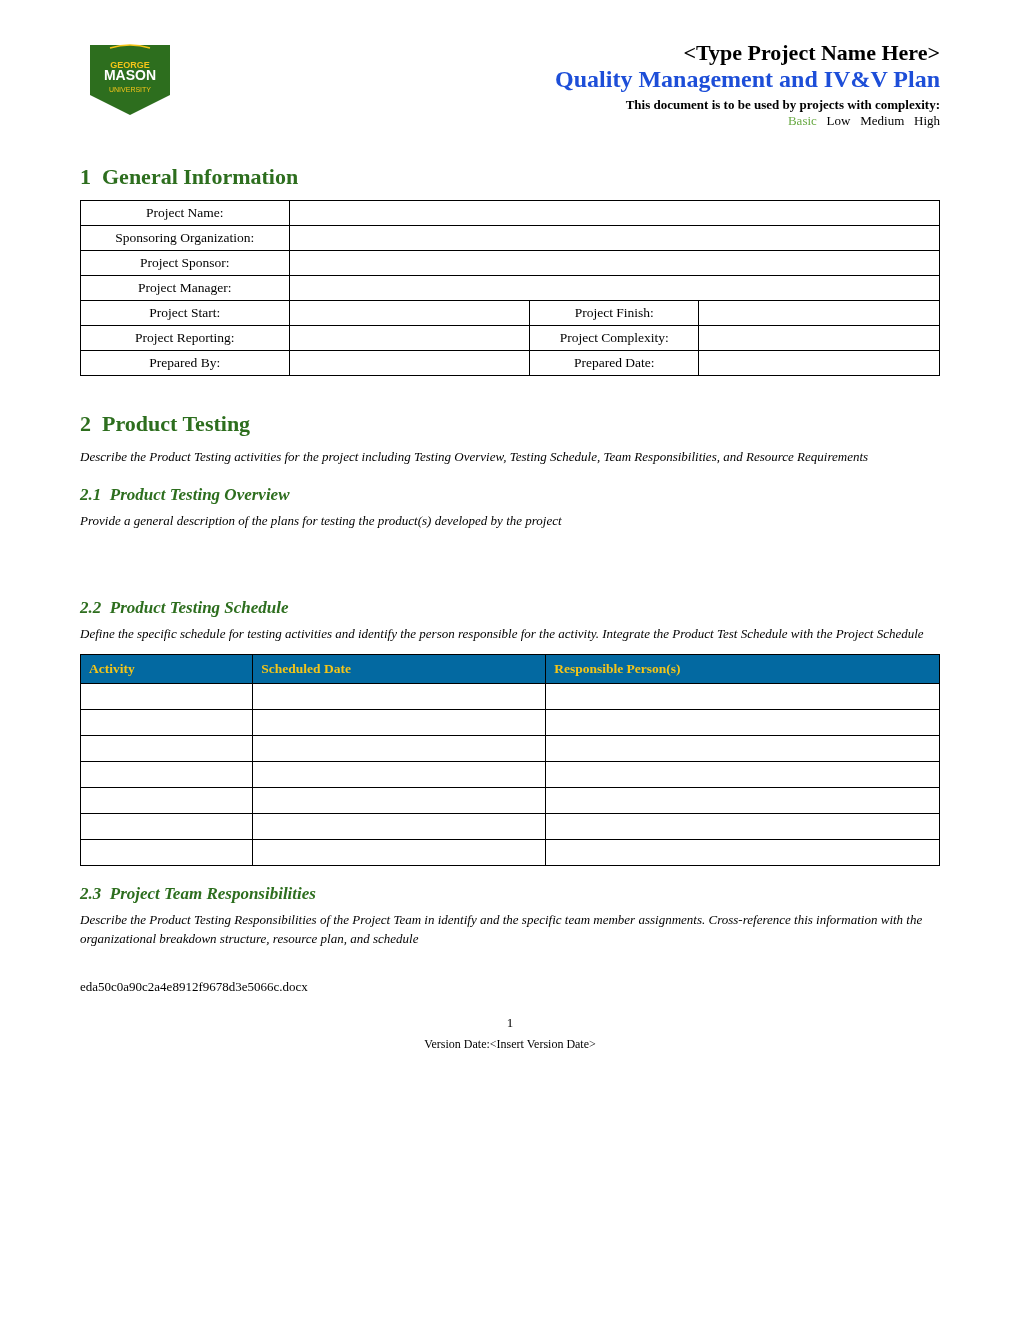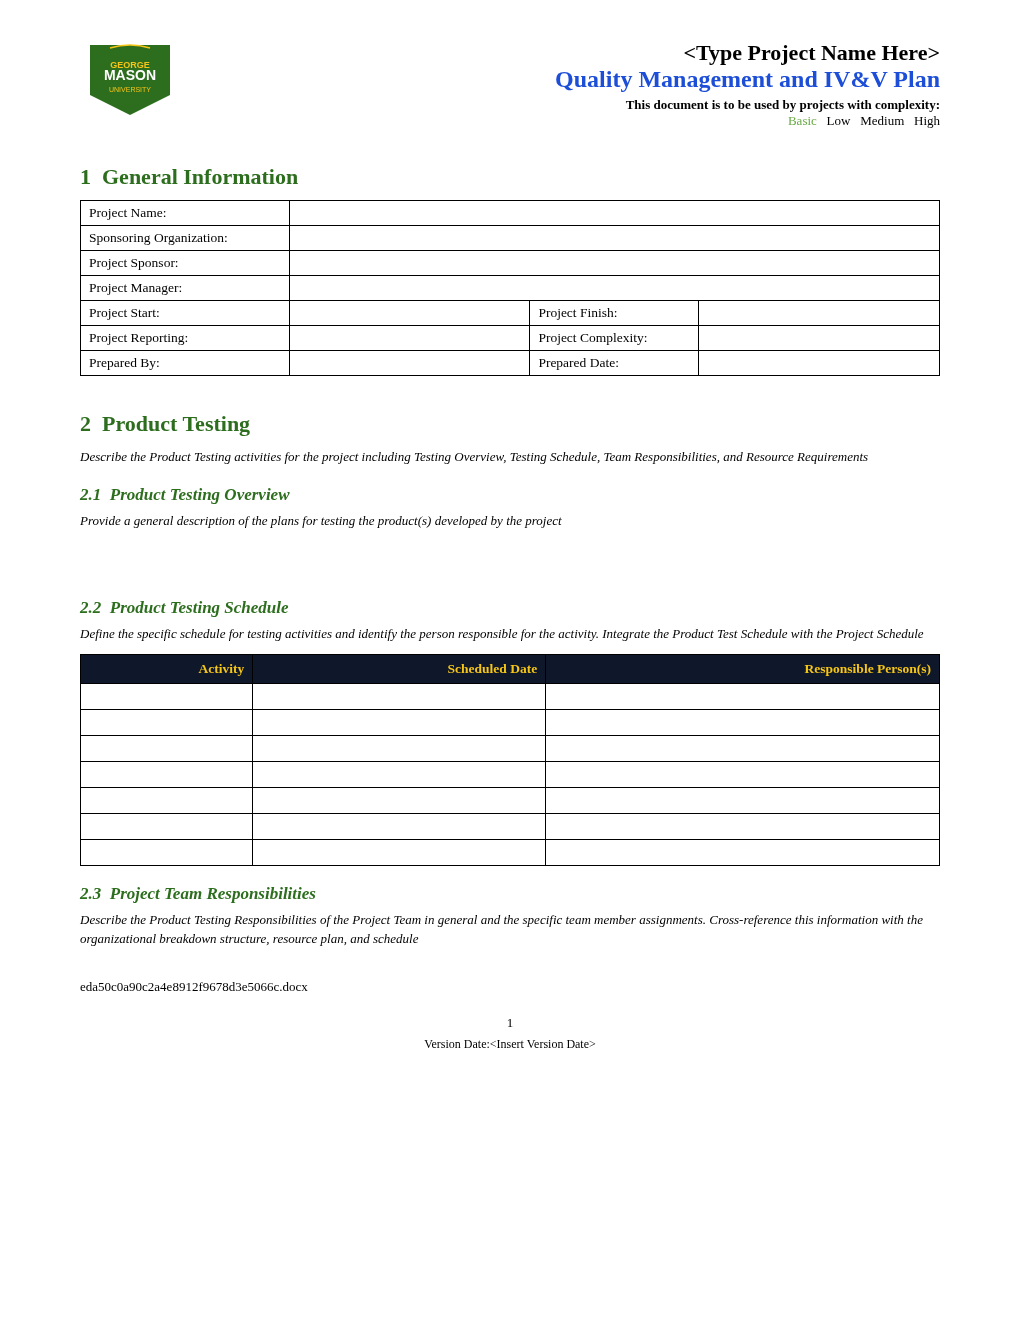--- a/index.html
+++ b/index.html
@@ -92,39 +92,40 @@
     }
     .info-table td {
       border: 1px solid #000;
       padding: 4px 8px;
       height: 24px;
     }
     .info-table td.label {
       font-weight: normal;
       white-space: nowrap;
       width: auto;
+      text-align: center;
     }
     .info-table td.value {
       min-width: 180px;
     }
 
     
     .schedule-table {
       width: 100%;
       border-collapse: collapse;
       margin-top: 8px;
       margin-bottom: 16px;
       font-size: 13.5px;
     }
     .schedule-table th {
-      background-color: #0f172a;
+      background-color: #0369a1;
       color: #f5c518;
       font-weight: bold;
       font-style: normal;
-      text-align: right;
+      text-align: left;
       padding: 6px 8px;
       border: 1px solid #000;
     }
     .schedule-table td {
       border: 1px solid #000;
       padding: 4px 8px;
       height: 26px;
     }
 
     
@@ -288,21 +289,21 @@
           <td></td>
           <td></td>
           <td></td>
         </tr>
       </tbody>
   </table>
 
   <h3 class="subsection-heading">
     <span>2.3</span>&nbsp;&nbsp;<span>Project Team Responsibilities</span>
   </h3>
-  <p class="description-text">Describe the Product Testing Responsibilities of the Project Team in general and the specific team member assignments.  Cross-reference this information with the organizational breakdown structure, resource plan, and schedule</p>
+  <p class="description-text">Describe the Product Testing Responsibilities of the Project Team in identify and the specific team member assignments.  Cross-reference this information with the organizational breakdown structure, resource plan, and schedule</p>
 </div>
 
 <div class="footer-area">
   <div class="doc-id">eda50c0a90c2a4e8912f9678d3e5066c.docx</div>
   <div class="page-number">1</div>
   <div class="version-date">
     <span>Version Date:</span><span>&lt;Insert Version Date&gt;</span>
   </div>
 </div>
 

